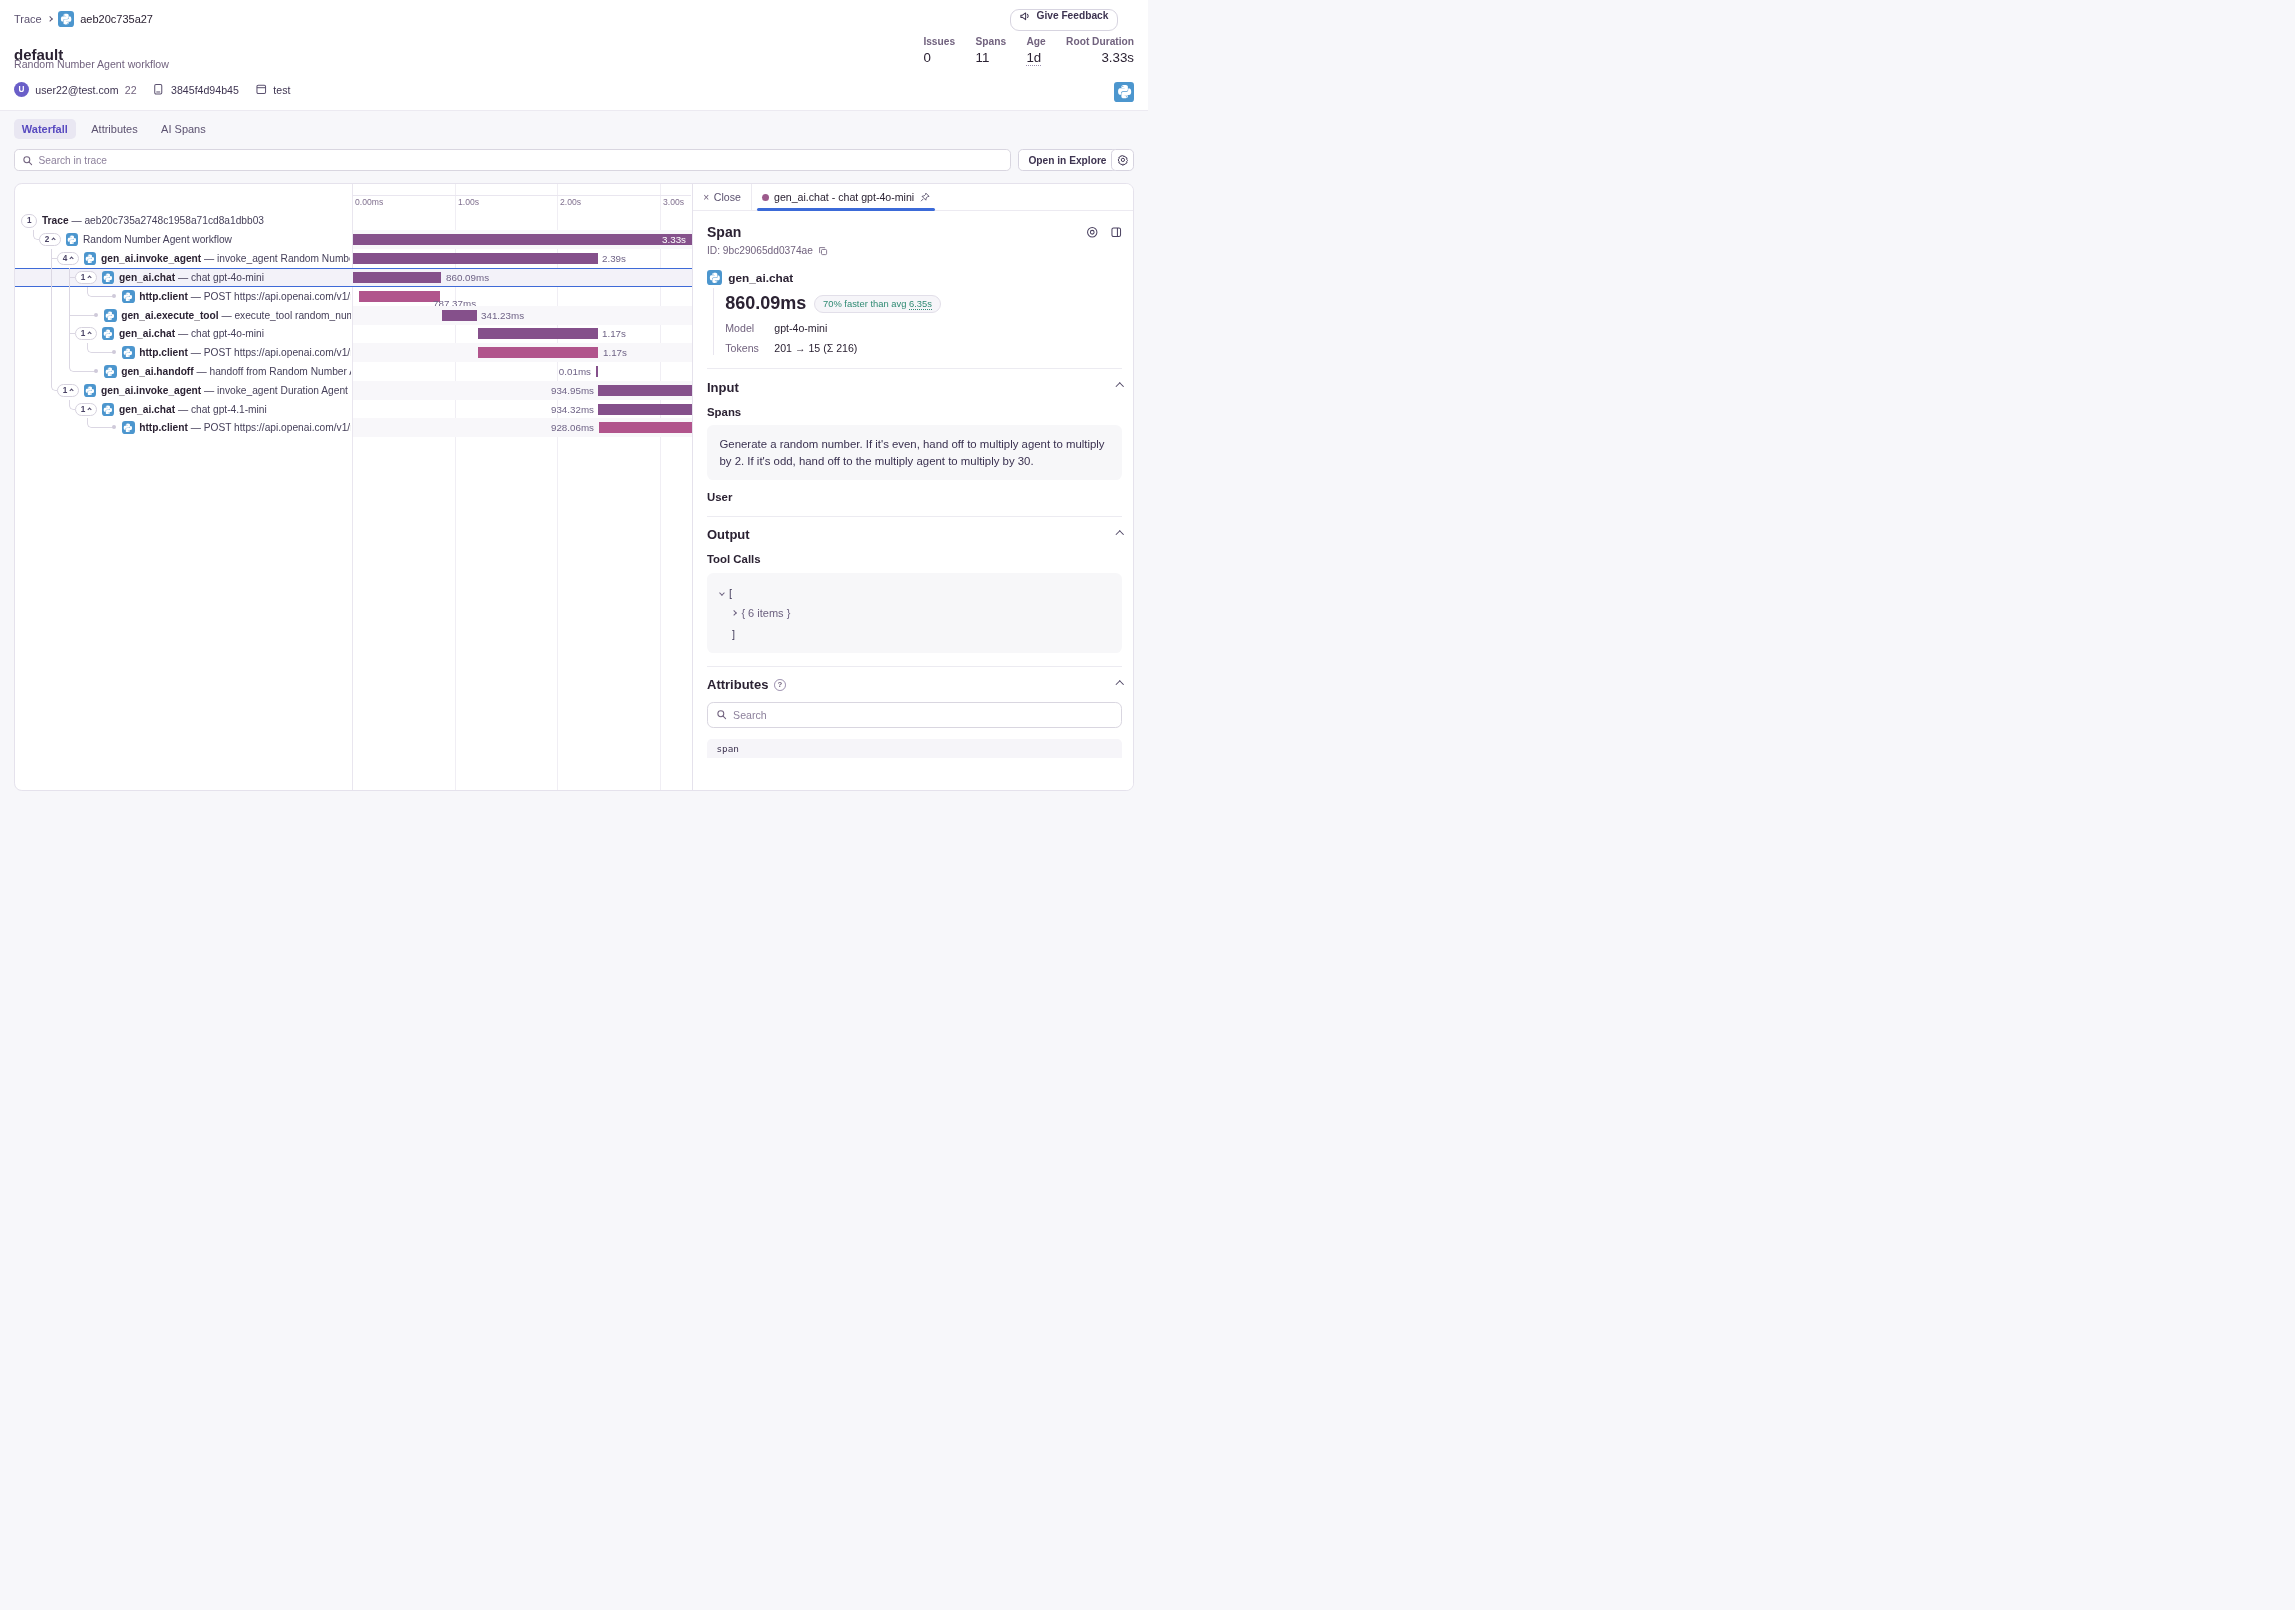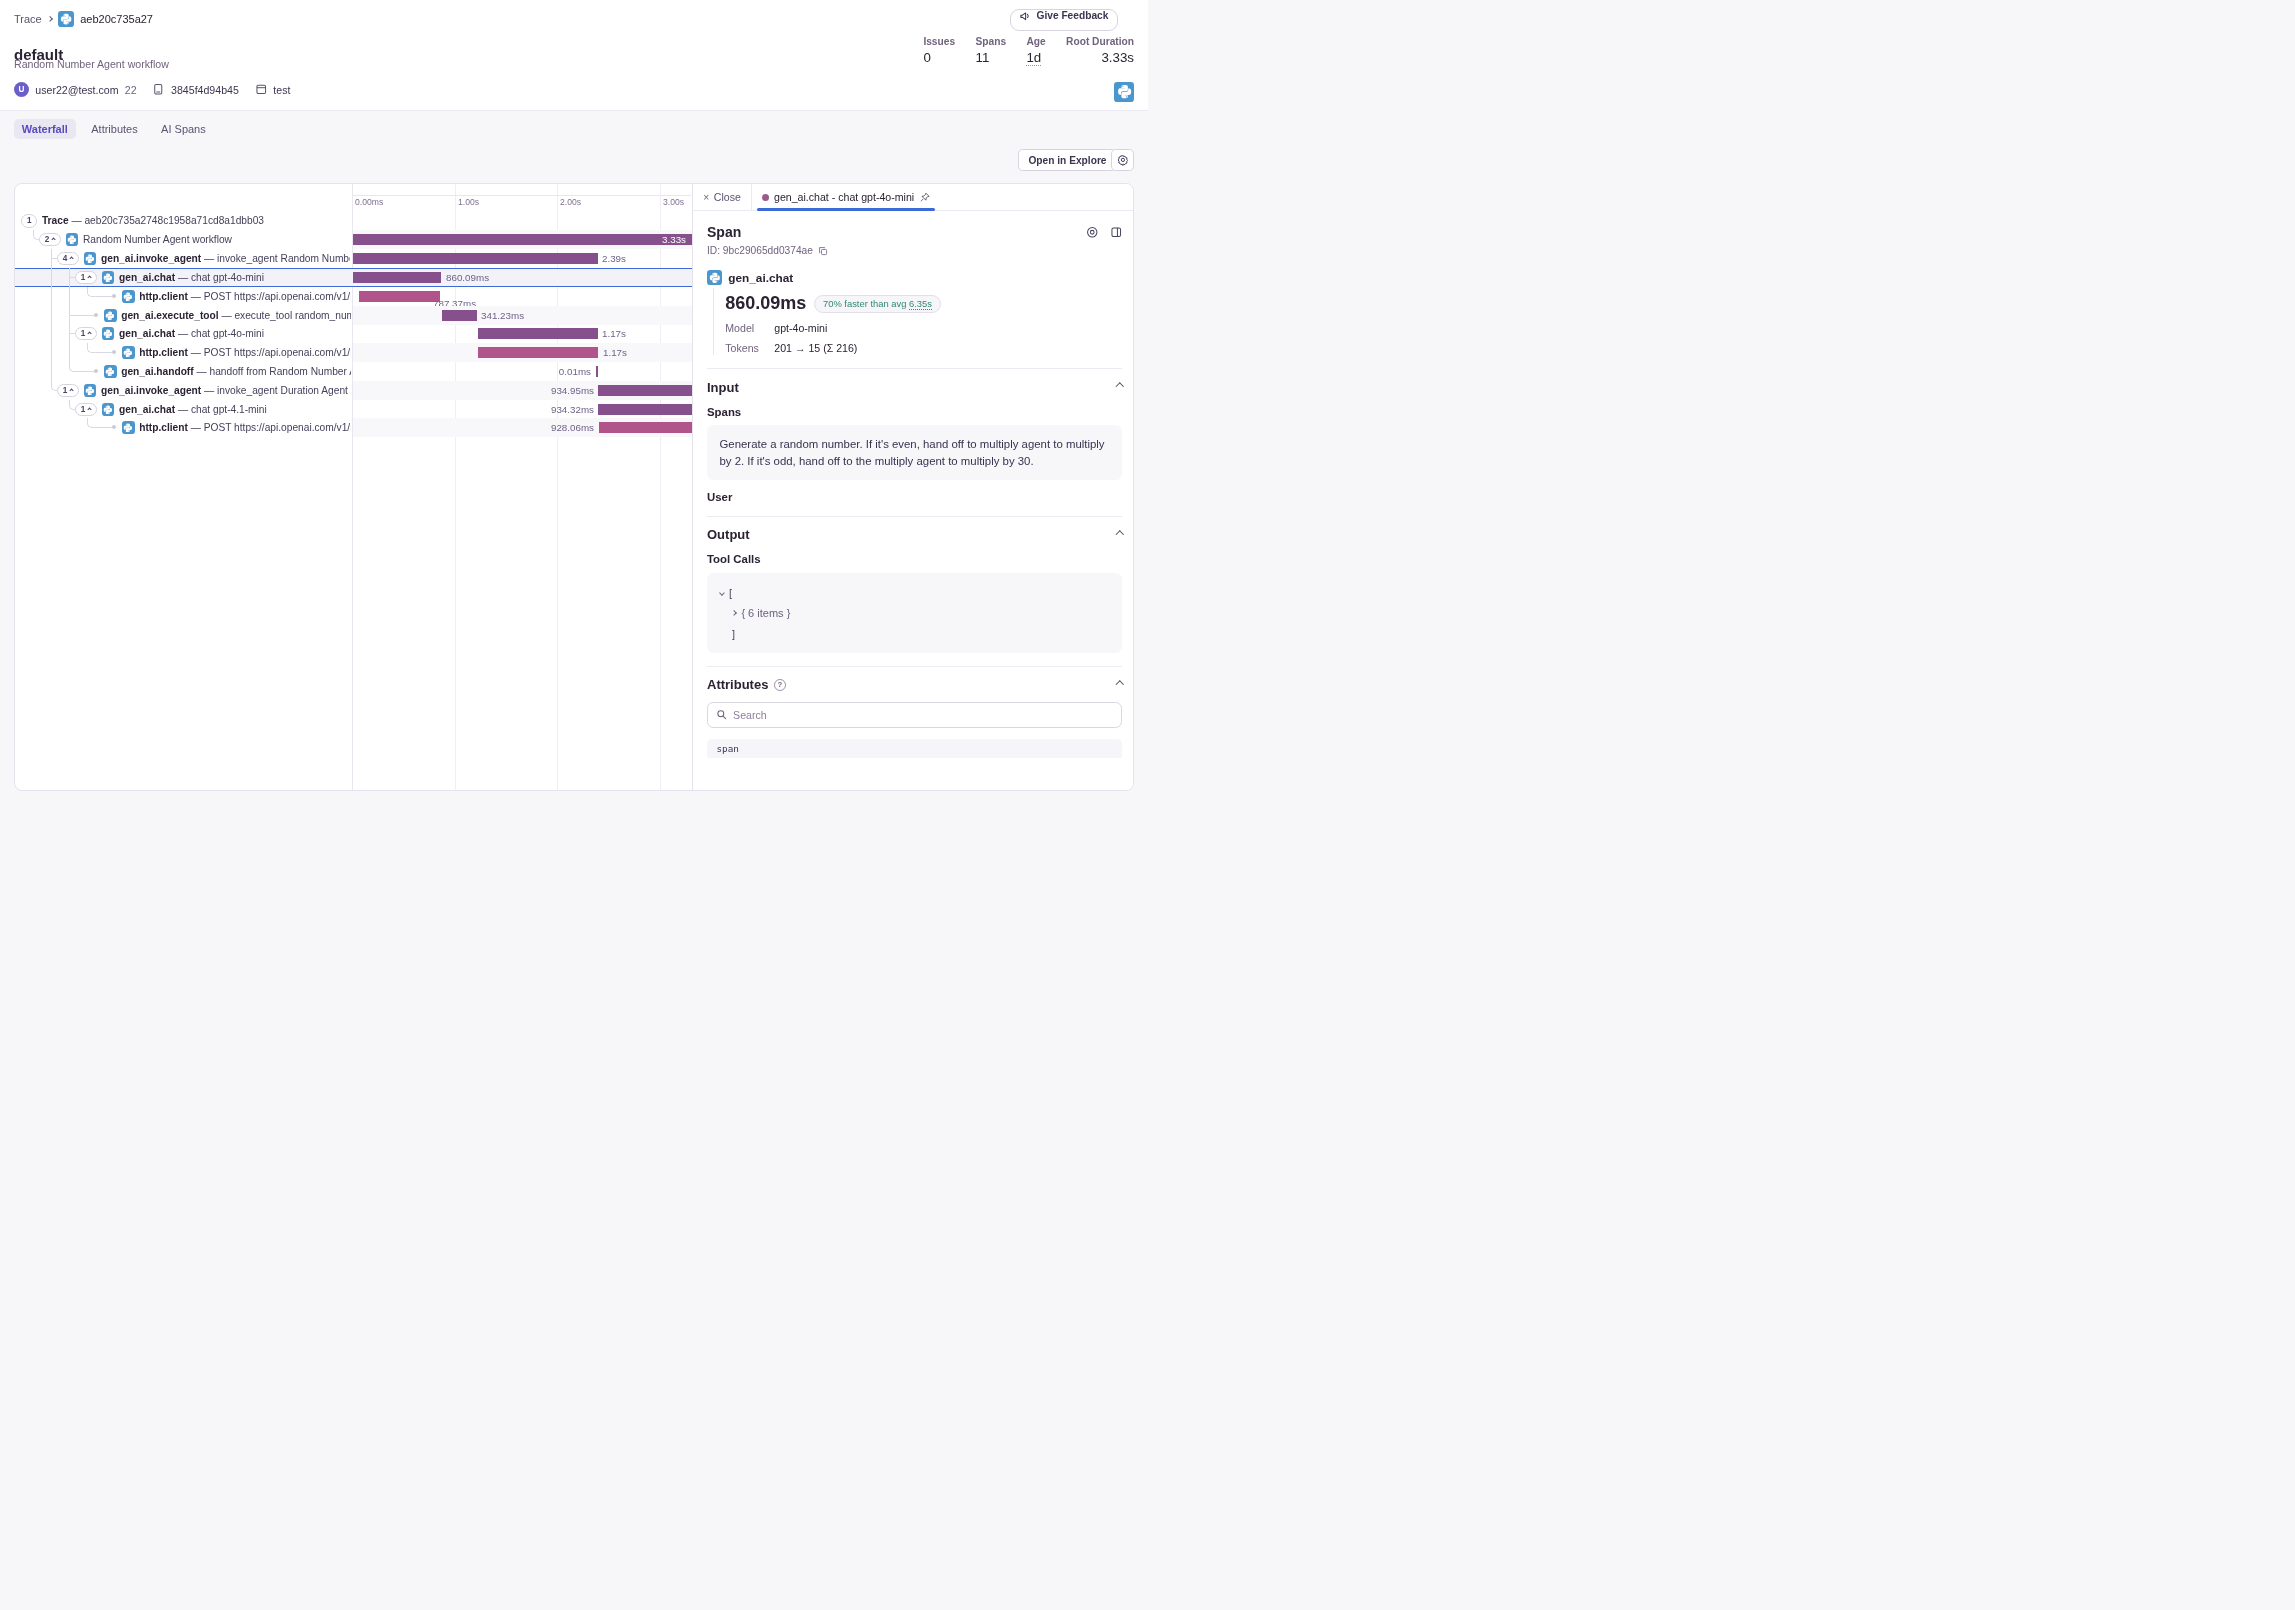--- a/index.html
+++ b/index.html
@@ -173,20 +173,27 @@
         </svg>
       </span>
   </div>
 
   <div class="tabsrow" id="tabsrow">
       <div class="tab active">Waterfall</div>
       <div class="tab">Attributes</div>
       <div class="tab">AI Spans</div>
     </div>
 
+  <div class="toolbar-search">
+    <svg class="icon" width="11" height="11" viewBox="0 0 16 16" fill="none" stroke="#71627e" stroke-width="1.5">
+        <circle cx="7" cy="7" r="4.3"></circle>
+        <path d="M10.3 10.3L14 14" stroke-linecap="round"></path>
+      </svg>
+    <input placeholder="Search in trace" style="">
+  </div>
   <button class="explore-btn">
     <span>Open in Explore</span>
   </button>
   <button class="gear-btn">
     <svg class="icon" width="11.8" height="11.8" viewBox="0 0 16 16" fill="none" stroke="#3d3350" stroke-width="1.3">
         <circle cx="8" cy="8" r="2.2"></circle>
         <path d="M8 1.8l.9 1.7 1.9-.4 1 1.6 1.7.6-.3 1.9 1.2 1.5-1.2 1.5.3 1.9-1.7.6-1 1.6-1.9-.4-.9 1.7-.9-1.7-1.9.4-1-1.6-1.7-.6.3-1.9L1.6 8l1.2-1.5-.3-1.9 1.7-.6 1-1.6 1.9.4z" stroke-linejoin="round"></path>
       </svg>
   </button>
 

